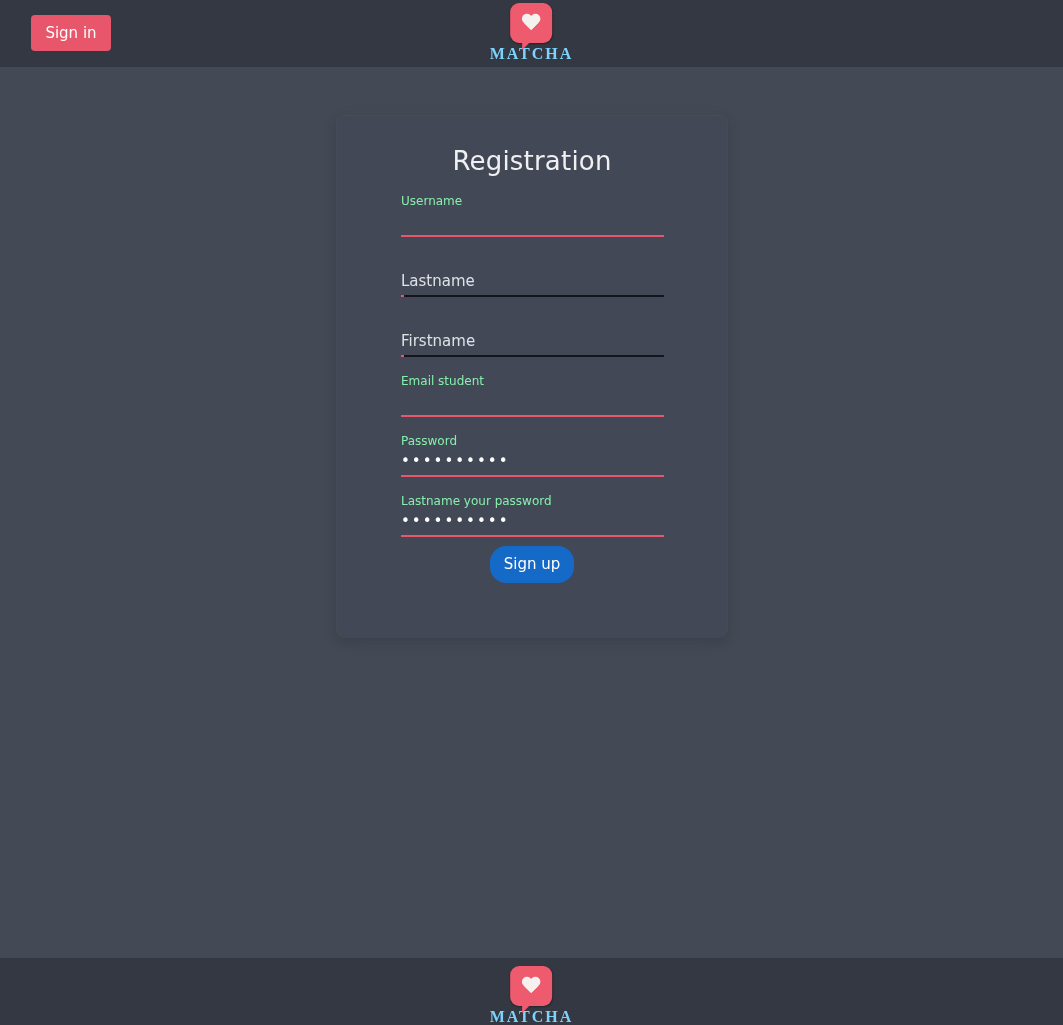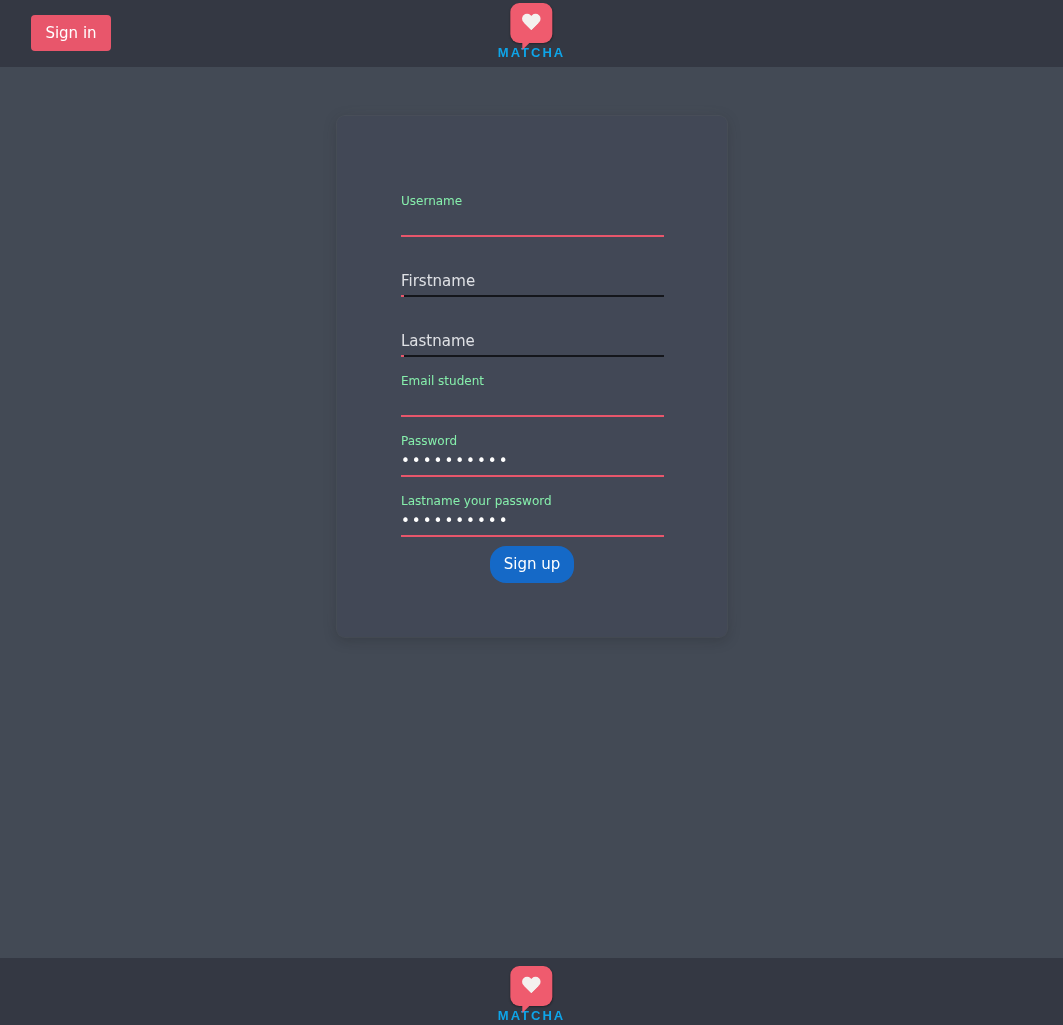--- a/index.html
+++ b/index.html
@@ -73,25 +73,25 @@
     transform: rotate(-45deg);
     transform-origin: 0 100%;
   }
   .heart::after {
     left: 0;
     transform: rotate(45deg);
     transform-origin: 100% 100%;
   }
   .wordmark {
     margin-top: 2px;
-    font-size: 13px;
+    font-size: 16px;
     font-weight: bold;
     letter-spacing: 2px;
-    color: #0ea5e9;
-    font-family: Liberation Sans, sans-serif;
+    color: #7dd3fc;
+    font-family: Liberation Serif, serif;
   }
 
   
   .card {
     position: absolute;
     left: 337px; top: 116px;
     width: 390px; height: 521px;
     background: #424856;
     border-radius: 8px;
     box-shadow: 0 0 0 1px rgba(255,255,255,0.045),
@@ -199,37 +199,38 @@
 
     <div class="logo-wrap">
       <div class="bubble">
         <div class="heart"></div>
       </div>
       <div class="wordmark">MATCHA</div>
     </div>
   </div>
 
   <div class="card">
+    <h1 class="card-title">Registration</h1>
 
     <div class="form">
 
       <div class="field">
         <span class="field-label">Username</span>
         <div class="underline"></div>
+      </div>
+
+      <div class="field">
+        <span class="field-label hidden-label">Lastname</span>
+        <span class="field-value placeholder">Lastname</span>
+        <div class="underline inactive"></div>
       </div>
 
       <div class="field">
         <span class="field-label hidden-label">Firstname</span>
         <span class="field-value placeholder">Firstname</span>
-        <div class="underline inactive"></div>
-      </div>
-
-      <div class="field">
-        <span class="field-label hidden-label">Lastname</span>
-        <span class="field-value placeholder">Lastname</span>
         <div class="underline inactive"></div>
       </div>
 
       <div class="field">
         <span class="field-label">Email student</span>
         <div class="underline"></div>
       </div>
 
       <div class="field">
         <span class="field-label">Password</span>

